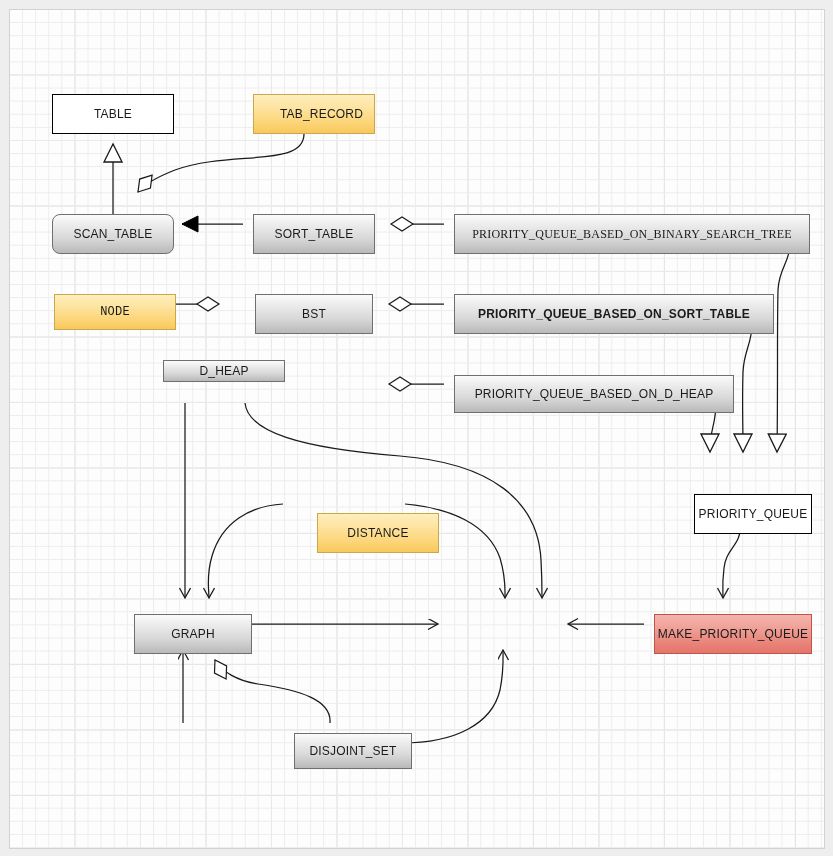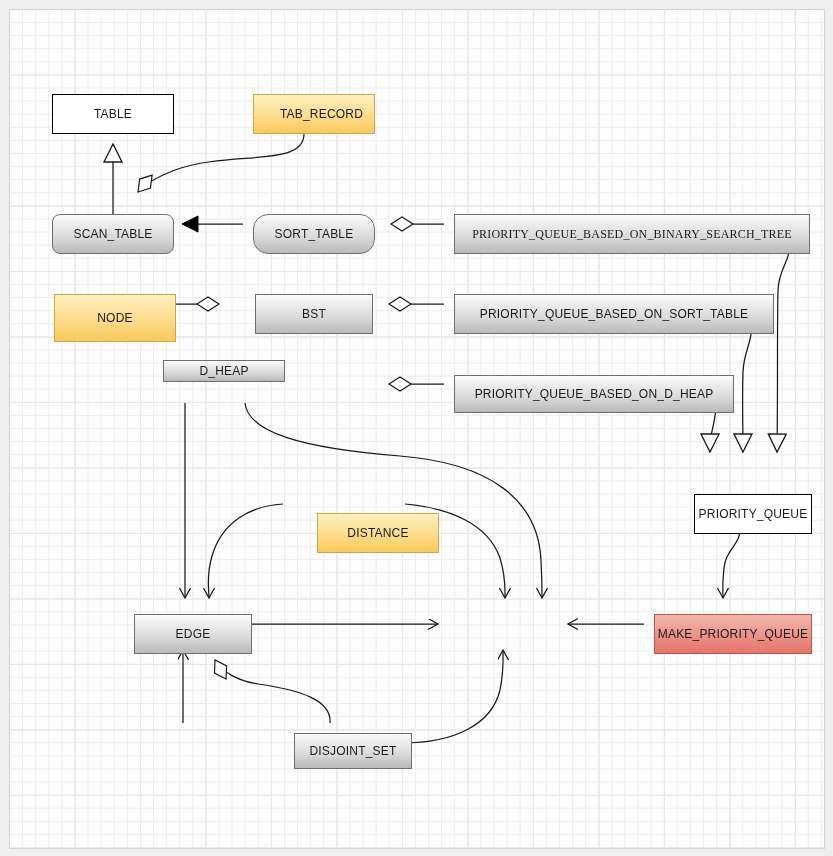--- a/index.html
+++ b/index.html
@@ -151,27 +151,27 @@
 
         <path d="M330,723 C332,700 300,690 258,684 C238,681 222,672 215,660" marker-end="url(#hollowDiamond)"></path>
 
         <path d="M402,743 C455,743 492,724 500,690 C504,670 503,658 503,650" marker-end="url(#openArrow)"></path>
       </g>
     </svg>
 
     <div class="node plain" style="left:42px;  top:84px;  width:122px; height:40px;">TABLE</div>
     <div class="node yellow" style="left:243px; top:84px;  width:122px; height:40px;padding-left:15px;">TAB_RECORD</div>
     <div class="node grey" style="left:42px;  top:204px; width:122px; height:40px;border-radius:8px;">SCAN_TABLE</div>
-    <div class="node grey" style="left:243px; top:204px; width:122px; height:40px;border-radius:15px;">SORT_TABLE</div>
+    <div class="node grey" style="left:243px; top:204px; width:122px; height:40px;">SORT_TABLE</div>
     <div class="node grey" style="left:444px; top:204px; width:356px; height:40px;font-family:Liberation Serif, serif;">PRIORITY_QUEUE_BASED_ON_BINARY_SEARCH_TREE</div>
-    <div class="node yellow" style="left:44px;  top:284px; width:122px; height:48px;">NODE</div>
+    <div class="node yellow" style="left:44px;  top:284px; width:122px; height:36px;font-family:Liberation Mono, monospace;">NODE</div>
     <div class="node grey" style="left:245px; top:284px; width:118px; height:40px;">BST</div>
-    <div class="node grey" style="left:444px; top:284px; width:320px; height:40px;">PRIORITY_QUEUE_BASED_ON_SORT_TABLE</div>
+    <div class="node grey" style="left:444px; top:284px; width:320px; height:40px;font-weight:bold;">PRIORITY_QUEUE_BASED_ON_SORT_TABLE</div>
     <div class="node grey" style="left:153px; top:350px; width:122px; height:22px;">D_HEAP</div>
     <div class="node grey" style="left:444px; top:365px; width:280px; height:38px;">PRIORITY_QUEUE_BASED_ON_D_HEAP</div>
     <div class="node yellow" style="left:283px; top:503px; width:122px; height:40px;margin-left:24px;">DISTANCE</div>
     <div class="node plain" style="left:684px; top:484px; width:118px; height:40px;">PRIORITY_QUEUE</div>
-    <div class="node grey" style="left:124px; top:604px; width:118px; height:40px;">EDGE</div>
+    <div class="node grey" style="left:124px; top:604px; width:118px; height:40px;">GRAPH</div>
     <div class="node red" style="left:644px; top:604px; width:158px; height:40px;">MAKE_PRIORITY_QUEUE</div>
     <div class="node grey" style="left:284px; top:723px; width:118px; height:36px;">DISJOINT_SET</div>
 
   </div>
 </div>
 
 </body></html>

